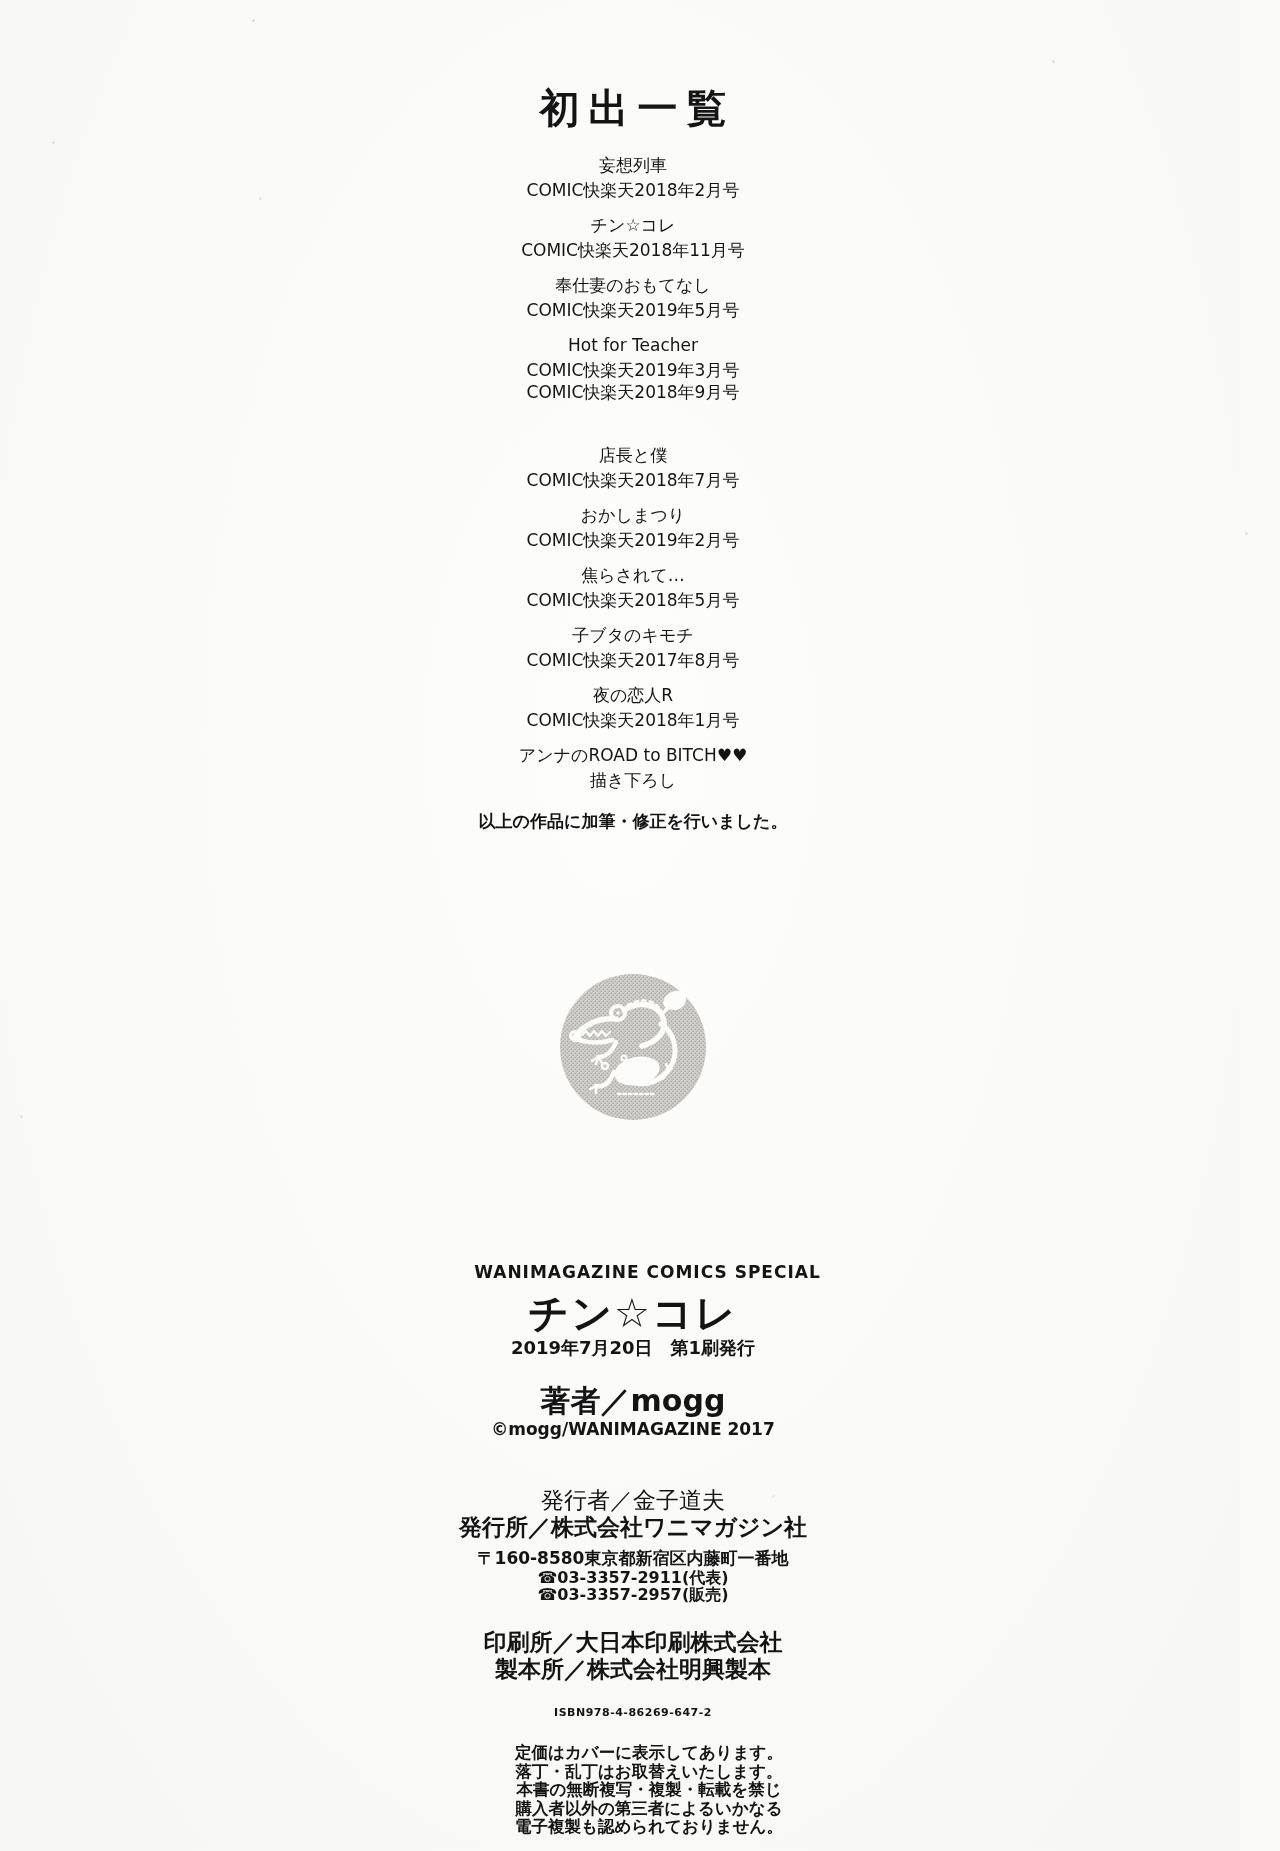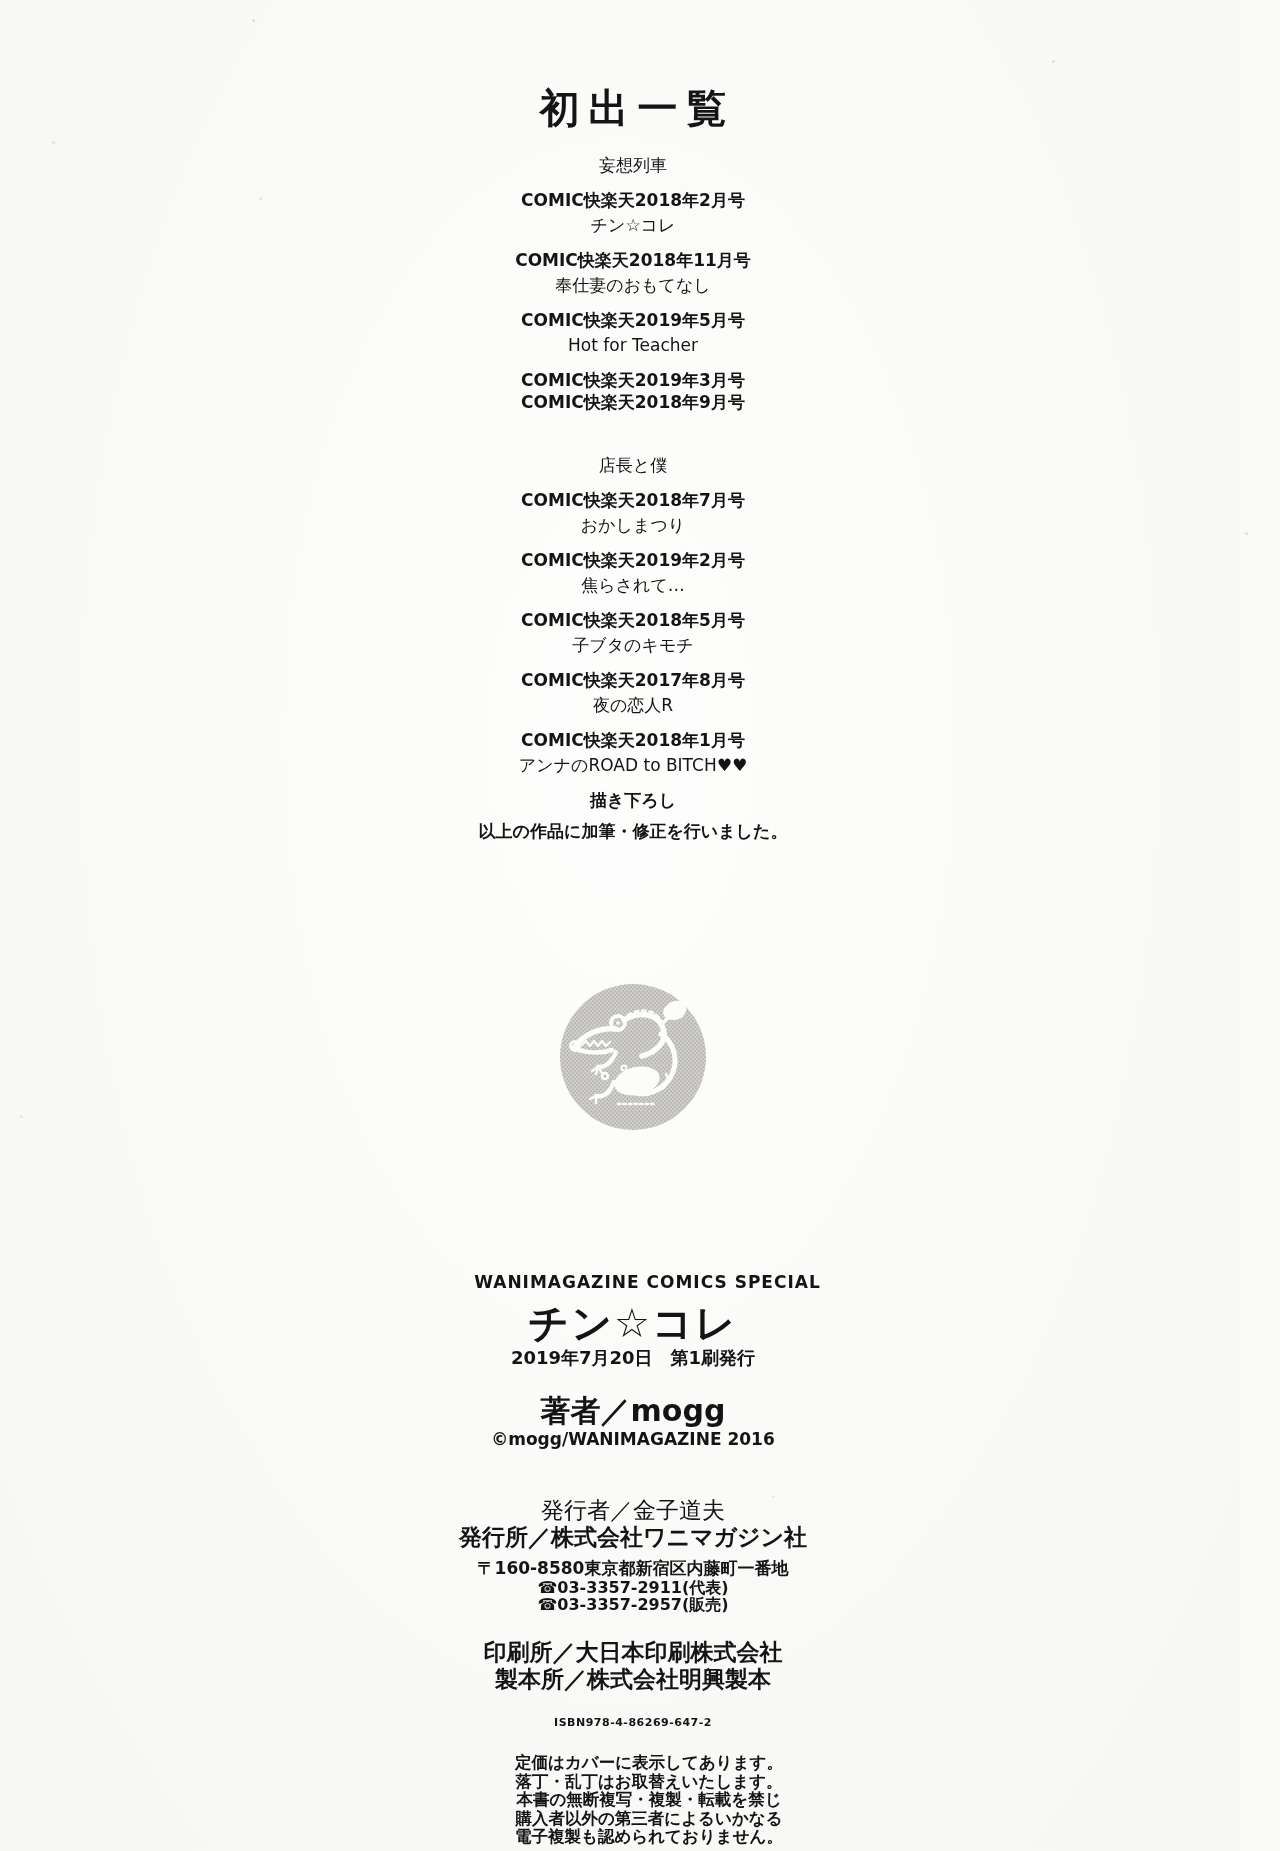--- a/index.html
+++ b/index.html
@@ -39,22 +39,21 @@
   .work-item { height: 50px; }
   .work-title {
     font-size: 17px;
     line-height: 28px;
     font-weight: 400;
     margin-top: 10px;
   }
   .work-source {
     font-size: 17px;
     line-height: 22px;
-    font-weight: 700;
-    margin-top: 10px;
+    font-weight: 400;
   }
   .revision-note {
     margin-top: 19px;
     font-size: 17px;
     line-height: 22px;
     font-weight: 700;
   }
   .logo-wrap {
     margin-top: 140px;
     height: 150px;
@@ -270,21 +269,21 @@
           <path d="M60,122 h36" stroke-width="2.5" stroke-dasharray="2.5,3"></path>
         </g>
       </svg>
     </div>
 
     <div class="imprint">WANIMAGAZINE COMICS SPECIAL</div>
     <div class="book-title">チン☆コレ</div>
     <div class="edition">2019年7月20日　第1刷発行</div>
 
     <div class="author">著者／mogg</div>
-    <div class="copyright">©mogg/WANIMAGAZINE 2016</div>
+    <div class="copyright">©mogg/WANIMAGAZINE 2017</div>
 
     <div class="pub-person">発行者／金子道夫</div>
     <div class="pub-company">発行所／株式会社ワニマガジン社</div>
     <div class="pub-address">〒160-8580東京都新宿区内藤町一番地</div>
     <div class="pub-phone">☎03-3357-2911(代表)</div>
     <div class="pub-phone">☎03-3357-2957(販売)</div>
 
     <div class="printer">印刷所／大日本印刷株式会社</div>
     <div class="binder">製本所／株式会社明興製本</div>
 

